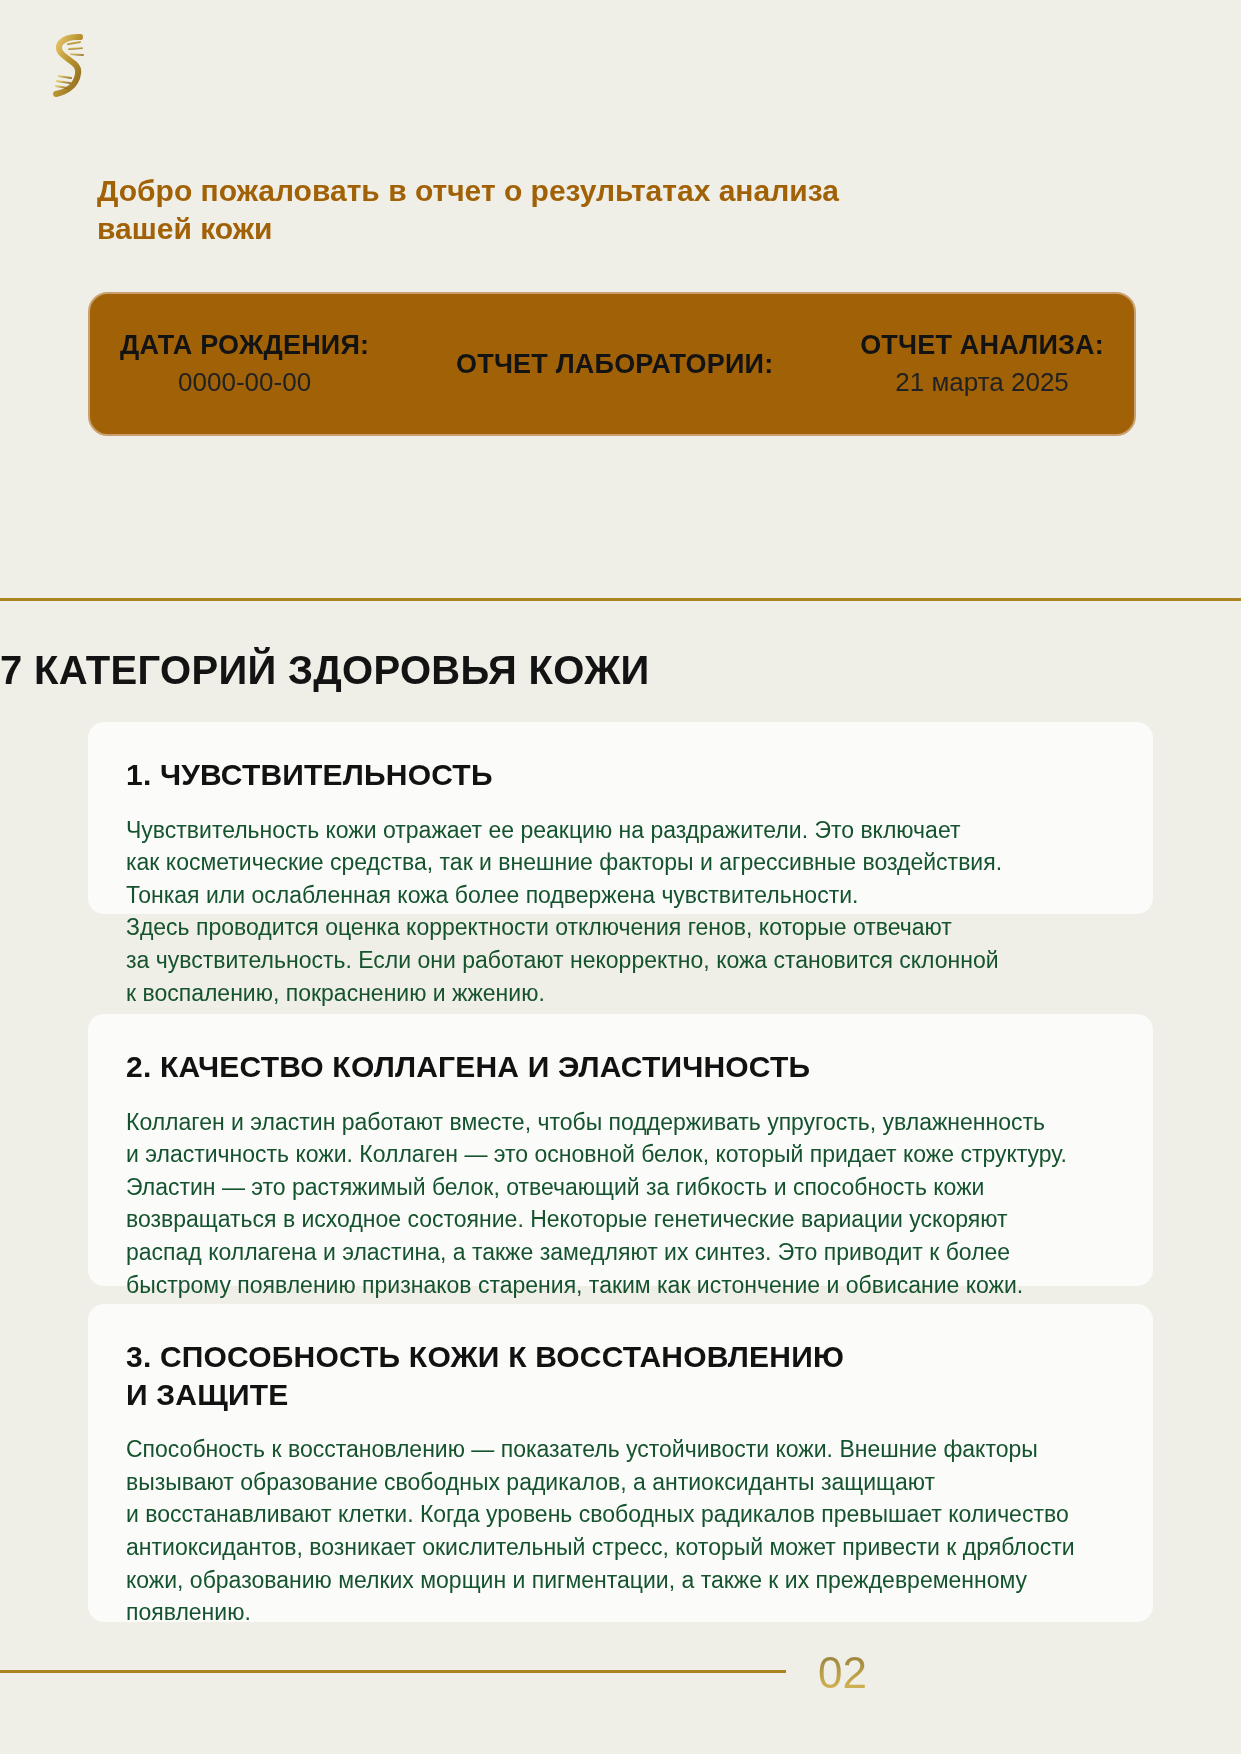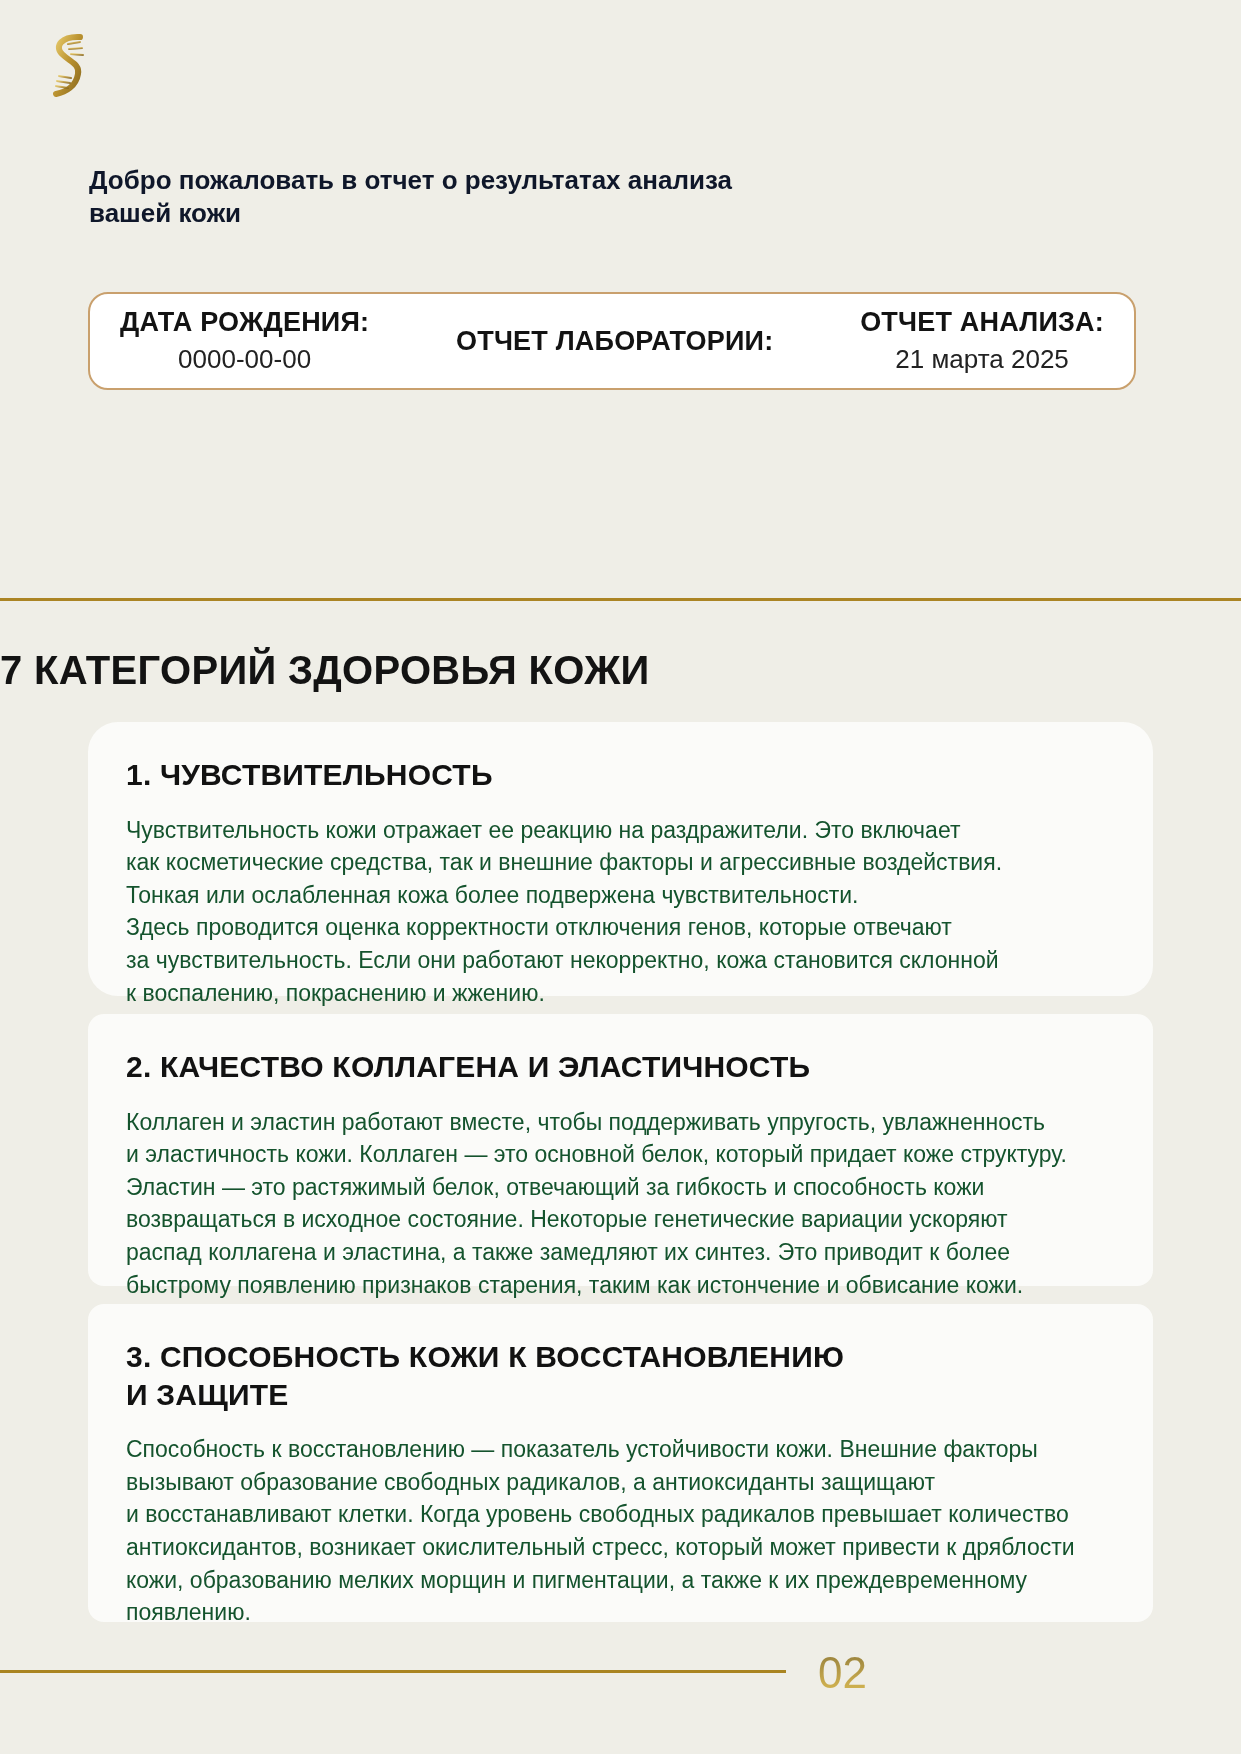--- a/index.html
+++ b/index.html
@@ -12,27 +12,27 @@
     overflow:hidden;
   }
   .page{position:relative;width:100%;height:100%;}
   .logo-wrap{position:absolute;left:46px;top:32px;width:48px;height:68px;}
   h1.title{
     position:absolute;left:85px;top:78px;margin:0;
     font-size:45px;font-weight:800;letter-spacing:-0.5px;color:#121212;
     white-space:nowrap;
   }
   .subtitle{
-    position:absolute;left:85px;top:160px;margin:4px;
-    font-size:26px;font-weight:700;line-height:1.28;color:#0f172a;
+    position:absolute;left:85px;top:160px;margin:12px;
+    font-size:30px;font-weight:700;line-height:1.28;color:#a16207;
     white-space:pre-line;
   }
   .info-box{
-    position:absolute;left:88px;top:292px;width:1048px;height:98px;
-    background:#ffffff;border:2px solid #c9a06d;border-radius:20px;
+    position:absolute;left:88px;top:292px;width:1048px;height:144px;
+    background:#a16207;border:2px solid #c9a06d;border-radius:20px;
     display:flex;align-items:center;justify-content:space-between;
     padding:0 30px;box-sizing:border-box;
   }
   .info-field{text-align:center;}
   .info-label{font-size:27px;font-weight:700;color:#131313;letter-spacing:0.2px;}
   .info-value{font-size:26px;font-weight:400;color:#222;margin-top:6px;}
   .intro{
     position:absolute;left:105px;top:438px;width:1030px;margin:0;
     font-size:23.5px;line-height:1.40;color:#2a2a2a;
     white-space:pre-line;
@@ -45,21 +45,21 @@
   h2.section-heading{
     position:absolute;left:0;top:648px;width:1105px;margin:0;
     font-size:40px;font-weight:700;color:#131313;
     letter-spacing:0.3px;
   }
   .card{
     position:absolute;left:88px;width:1065px;
     background:#fbfbf9;border-radius:16px;
     padding:34px 38px 36px 38px;box-sizing:border-box;
   }
-  .card-1{top:722px;height:274px;border-radius:30px;}
+  .card-1{top:722px;height:192px;}
   .card-2{top:1014px;height:272px;}
   .card-3{top:1304px;height:318px;}
   .card-title{
     margin:0;font-size:30px;font-weight:700;color:#121212;
     line-height:1.25;white-space:pre-line;letter-spacing:0.2px;
   }
   .card-text{
     margin:20px 0 0 0;font-size:23px;line-height:1.42;color:#14532d;
     white-space:pre-line;
   }

